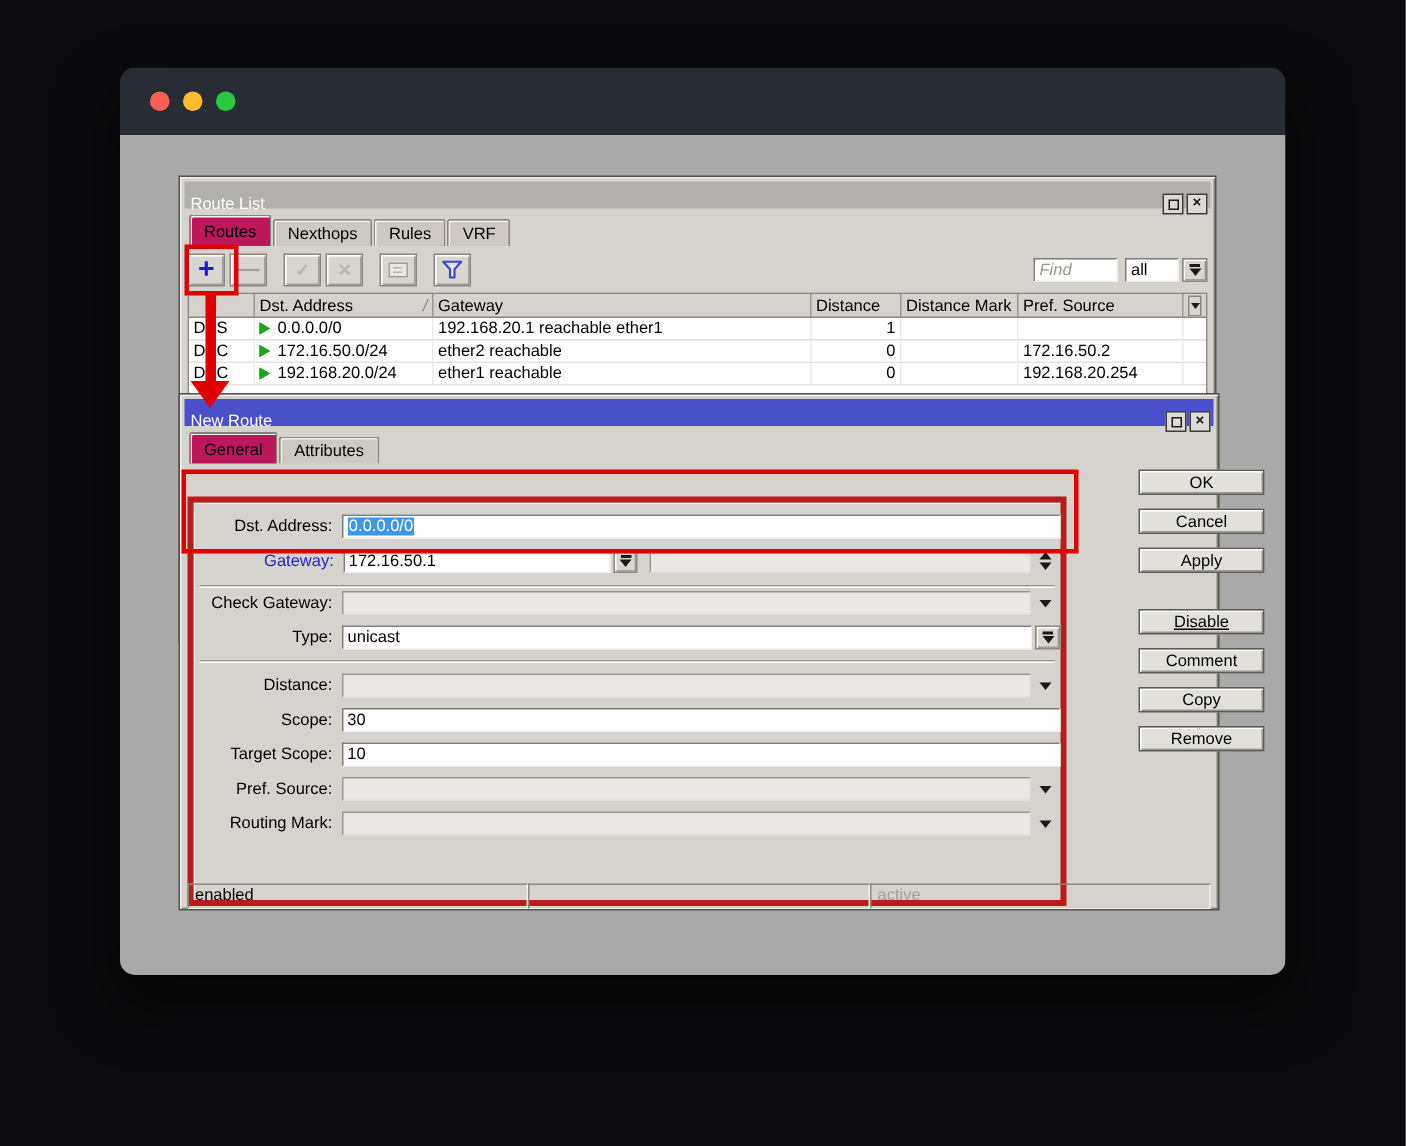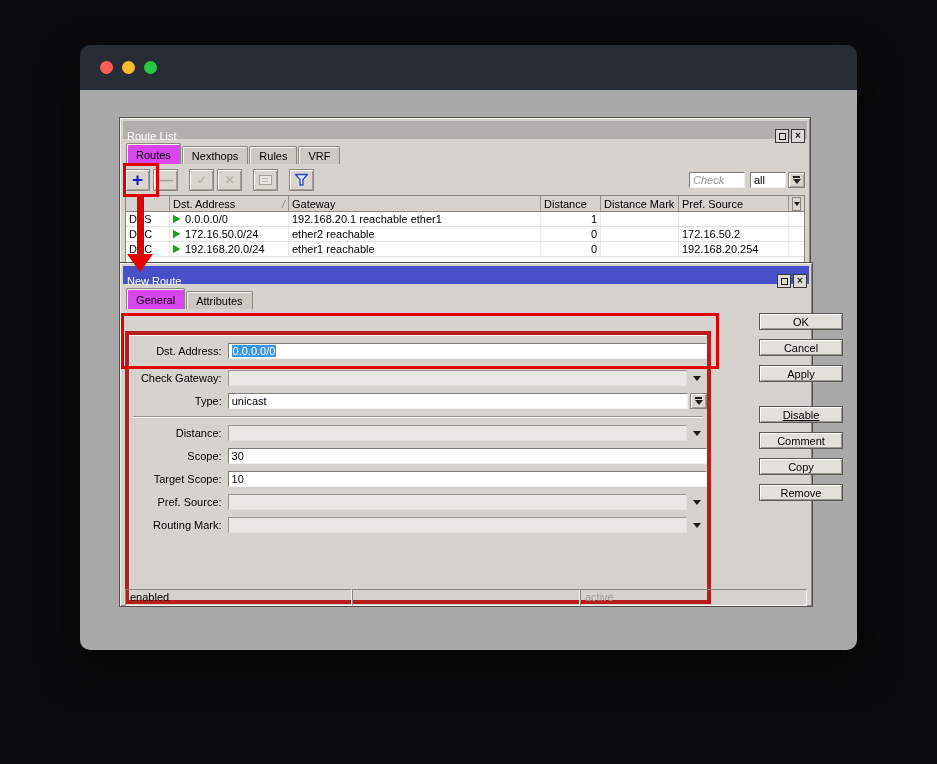--- a/index.html
+++ b/index.html
@@ -28,21 +28,21 @@
   .tbar-title { flex:1; }
   .wbtn { width:14px; height:14px; margin-left:2px; background:#dcdad6; border:1px solid #3c3a37;
     display:flex; align-items:center; justify-content:center; font-size:10px; line-height:1;
     color:#1b1a18; font-weight:bold; }
   .wbtn .sq { width:7px; height:7px; border:1.5px solid #1b1a18; display:block; }
 
   
   .tabrow { display:flex; align-items:flex-end; padding-left:3px; margin-top:4px; height:21px; }
   .tab { padding:3px 9px 3px; margin-right:1px; background:#cdc9c2; border:1px solid #8a8781;
     border-bottom:none; border-radius:2px 2px 0 0; box-shadow:inset 1px 1px 0 #f4f3f1; height:18px; }
-  .tab.active { background:#d946ef; height:21px; position:relative; z-index:2; padding-top:5px; }
+  .tab.active { background:#be185d; height:21px; position:relative; z-index:2; padding-top:5px; }
 
   
   .toolbar { display:flex; align-items:center; margin:4px 2px 3px 2px; height:24px; }
   .tbtn { width:25px; height:22px; margin-right:3px; background:#d9d6d0; border:1px solid #8a8781;
     box-shadow:inset 1px 1px 0 #fff, inset -1px -1px 0 #a39f98;
     display:flex; align-items:center; justify-content:center; }
   .tbtn.gap { margin-left:8px; }
   .plus-glyph { color:#1b1bd1; font-weight:bold; font-size:19px; line-height:14px; }
   .minus-glyph { color:#a29f99; font-weight:bold; font-size:15px; line-height:10px; }
   .dis-glyph { color:#b5b2aa; font-size:12px; font-weight:bold; text-shadow:1px 0 #c8c5bf; }
@@ -167,21 +167,21 @@
           </span>
         <span class="tbtn gap">
             <span class="sheet-icon"></span>
           </span>
         <span class="tbtn gap">
           <svg width="15" height="14" viewBox="0 0 15 14">
             <path d="M1.5 1.5 h12 l-4.5 5 v5.5 l-3 0 v-5.5 z" fill="#dce6f6" stroke="#3a46c4" stroke-width="1.4" stroke-linejoin="round"></path>
           </svg>
         </span>
         <span class="spacer"></span>
-        <span class="input" style="width:56px; color:#9a9791;"><span class="ph">Check</span></span>
+        <span class="input" style="width:56px; color:#9a9791;"><span class="ph">Find</span></span>
         <span class="input" style="width:36px; margin-left:5px;"><span>all</span></span>
         <span class="combo" style="margin-left:2px;">
           <span class="bar"></span>
             <span class="tri-down"></span>
         </span>
       </div>
 
       <div class="tablewrap">
         <div class="trow thead">
           <span class="tc c-flags"></span>
@@ -254,20 +254,33 @@
         <div class="tabrow">
           <span class="tab active">General</span>
           <span class="tab">Attributes</span>
         </div>
 
         <div class="tabpage">
           <div class="frow">
             <span class="flabel">Dst. Address:</span>
             <span class="input w-full"><span class="sel">0.0.0.0/0</span></span>
           </div>
+          <div class="frow" style="margin-bottom:8px;">
+            <span class="flabel blue">Gateway:</span>
+            <span class="input w-gw"><span>172.16.50.1</span></span>
+            <span class="combo" style="margin-left:2px;">
+                <span class="bar"></span>
+                <span class="tri-down"></span>
+              </span>
+            <span class="dinput w-gw2"><span></span></span>
+            <span class="spin">
+                <span class="tri-up"></span>
+                <span class="tri-down"></span>
+              </span>
+          </div>
 
           <div class="sep"></div>
 
           <div class="frow" style="margin-top:2px;">
             <span class="flabel">Check Gateway:</span>
             <span class="dinput w-combo"><span></span></span>
             <span class="dropzone">
                 <span class="tri-down"></span>
               </span>
           </div>

